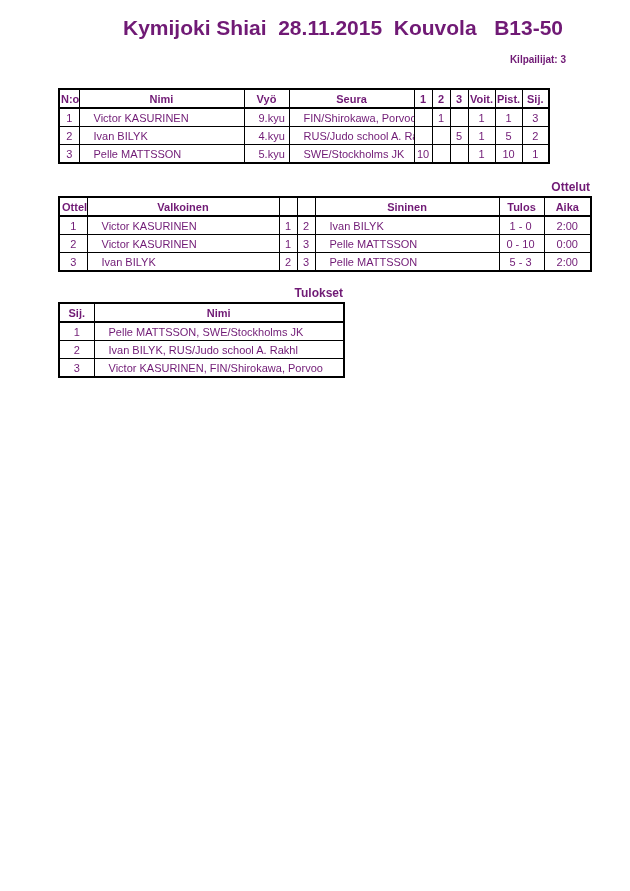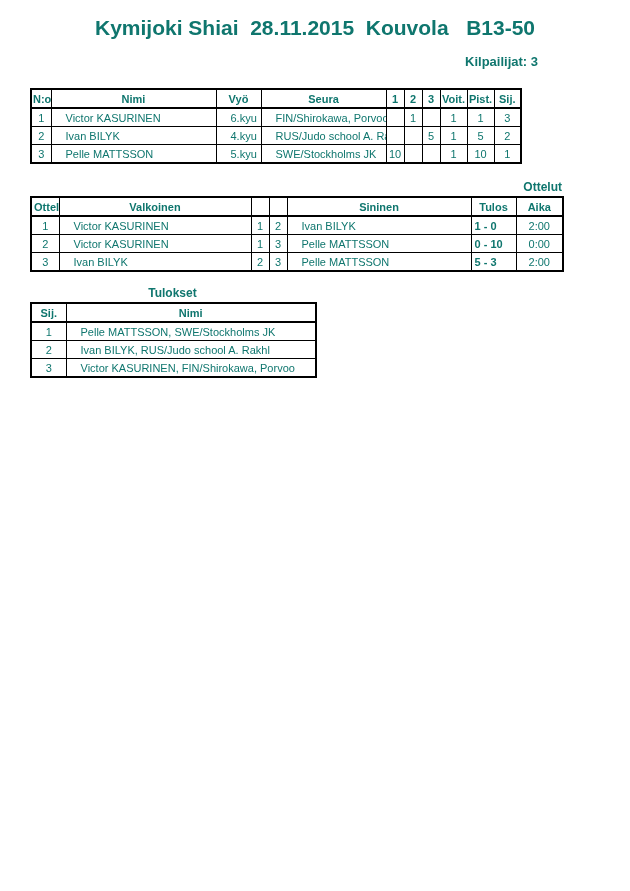--- a/index.html
+++ b/index.html
@@ -2,48 +2,49 @@
 <html><head>
   <meta charset="utf-8">
   <style>
     html, body { margin: 0; padding: 0; background: #fff; }
     .page {
       position: relative;
       width: 568px;
       height: 891px;
       background: #ffffff;
       font-family: "Liberation Sans", sans-serif;
-      color: #0f766e;
+      color: #701a75;
       overflow: hidden;
+      margin-left: 28px;
     }
     .title {
       position: absolute;
       top: 16px; left: 0;
       width: 630px;
       margin: 0;
       text-align: center;
       font-size: 21px;
       font-weight: bold;
       white-space: pre;
     }
     .count-label {
       position: absolute;
       top: 54px; right: 30px;
-      font-size: 13px;
+      font-size: 10px;
       font-weight: bold;
     }
     .sec-label {
       position: absolute;
       font-size: 12px;
       font-weight: bold;
       text-align: center;
     }
     #lbl-kilpailijat { top: 69px; left: 30px; width: 400px; }
     #lbl-ottelut     { top: 180px; left: 30px; width: 532px; text-align: right; }
-    #lbl-tulokset    { top: 286px; left: 30px; width: 285px; }
+    #lbl-tulokset    { top: 286px; left: 30px; width: 285px; text-align: right; }
 
     table {
       position: absolute;
       border-collapse: collapse;
       table-layout: fixed;
       background: #fff;
       border: 2px solid #000;
     }
     td, th {
       border: 1px solid #000;
@@ -55,21 +56,21 @@
       vertical-align: middle;
     }
     th {
       font-weight: bold;
       text-align: center;
       padding: 0 1px;
       border-bottom: 2px solid #000;
     }
     td.num   { text-align: center; padding: 0; }
     td.name  { text-align: left; padding-left: 14px; }
-    td.right { text-align: left; padding-right: 5px; font-weight: bold; }
+    td.right { text-align: center; padding-right: 5px; }
     th.left  { text-align: left; padding-left: 2px; }
 
     #tbl-kilpailijat { top: 88px;  left: 30px; width: 490px; }
     #tbl-ottelut     { top: 196px; left: 30px; width: 532px; }
     #tbl-tulokset    { top: 302px; left: 30px; width: 285px; }
   </style>
 </head>
 <body>
 
 <div class="page">
@@ -103,21 +104,21 @@
         <th>3</th>
         <th>Voit.</th>
         <th>Pist.</th>
         <th>Sij.</th>
       </tr>
     </thead>
     <tbody>
       <tr>
         <td class="num">1</td>
         <td class="name">Victor KASURINEN</td>
-        <td class="name">6.kyu</td>
+        <td class="name">9.kyu</td>
         <td class="name">FIN/Shirokawa, Porvoo</td>
         <td class="num"></td>
         <td class="num">1</td>
         <td class="num"></td>
         <td class="num">1</td>
         <td class="num">1</td>
         <td class="num">3</td>
       </tr>
       <tr>
         <td class="num">2</td>

